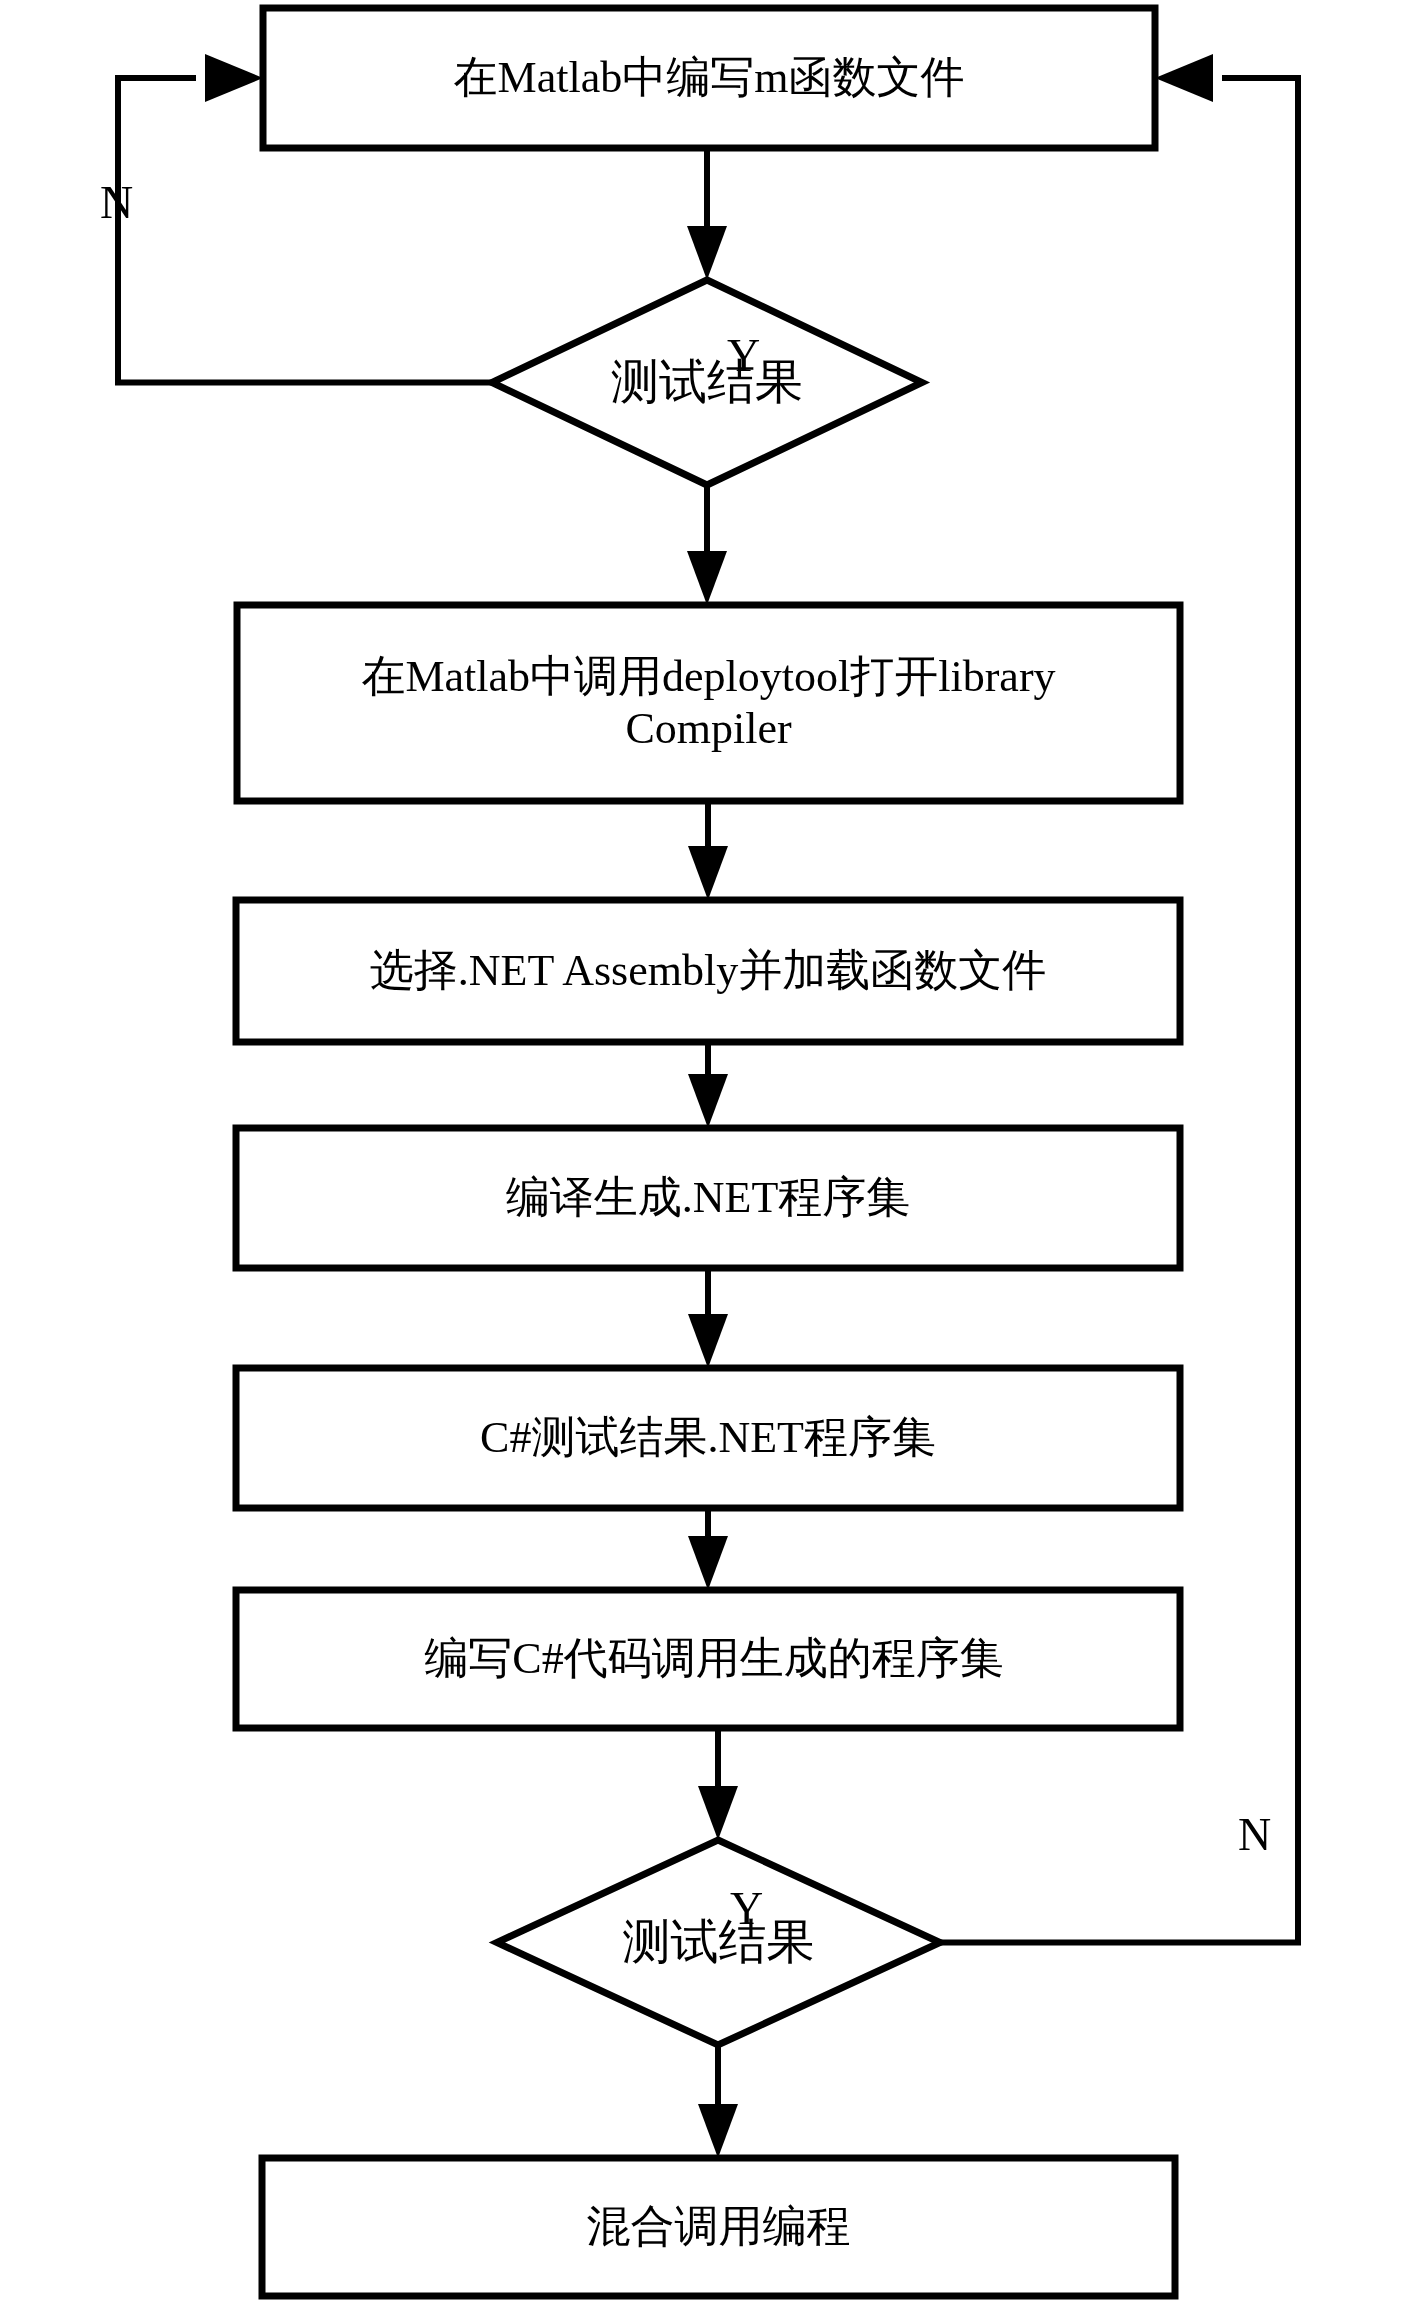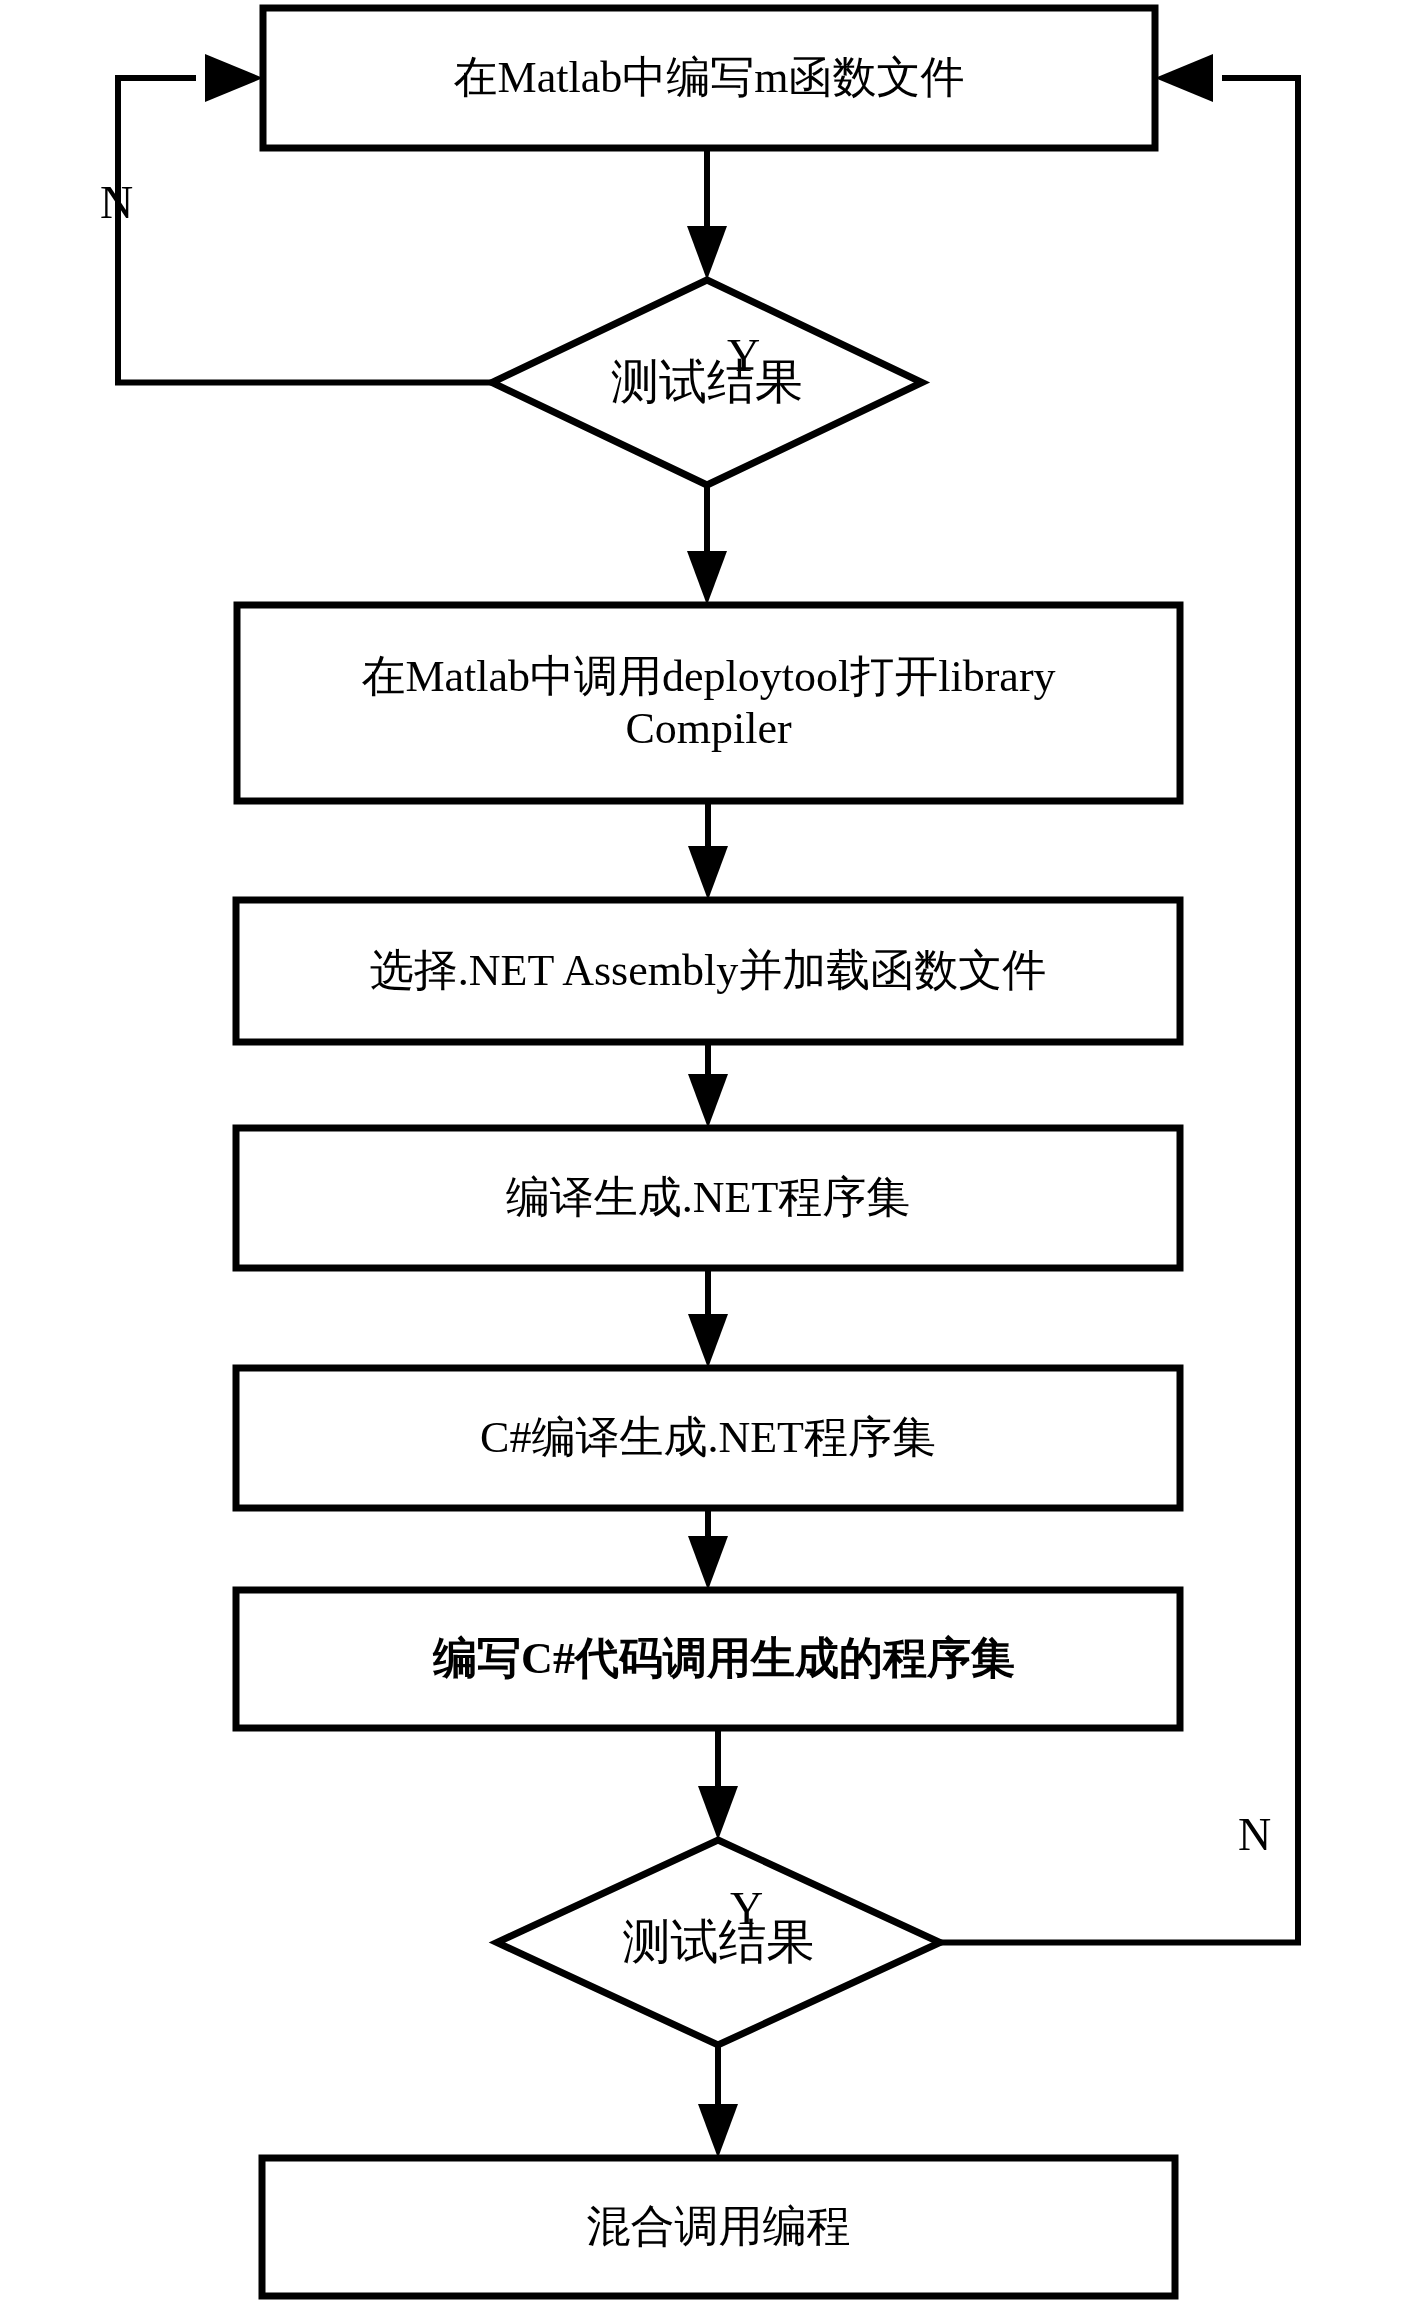--- a/index.html
+++ b/index.html
@@ -125,23 +125,23 @@
 
   <div class="node-label dec-label" style="left:492px; top:280px; width:430px; height:205px;">测试结果</div>
 
   <div class="node-label proc-label" style="left:247px; top:605px; width:923px; height:196px;text-align:center;">在Matlab中调用deploytool打开library
 Compiler</div>
 
   <div class="node-label proc-label" style="left:236px; top:900px; width:944px; height:142px;">选择.NET Assembly并加载函数文件</div>
 
   <div class="node-label proc-label" style="left:236px; top:1128px; width:944px; height:140px;">编译生成.NET程序集</div>
 
-  <div class="node-label proc-label" style="left:236px; top:1368px; width:944px; height:140px;">C#编译生成.NET程序集</div>
+  <div class="node-label proc-label" style="left:236px; top:1368px; width:944px; height:140px;">C#测试结果.NET程序集</div>
 
-  <div class="node-label proc-label" style="left:252px; top:1590px; width:944px; height:138px;font-weight:bold;">编写C#代码调用生成的程序集</div>
+  <div class="node-label proc-label" style="left:242px; top:1590px; width:944px; height:138px;">编写C#代码调用生成的程序集</div>
 
   <div class="node-label dec-label" style="left:497px; top:1840px; width:443px; height:205px;">测试结果</div>
 
   <div class="node-label proc-label" style="left:262px; top:2158px; width:913px; height:138px;">混合调用编程</div>
 
   <div class="edge-label" style="left:100px; top:180px;">N</div>
 
   <div class="edge-label" style="left:727px; top:333px;">Y</div>
 
   <div class="edge-label" style="left:1238px; top:1812px;">N</div>

